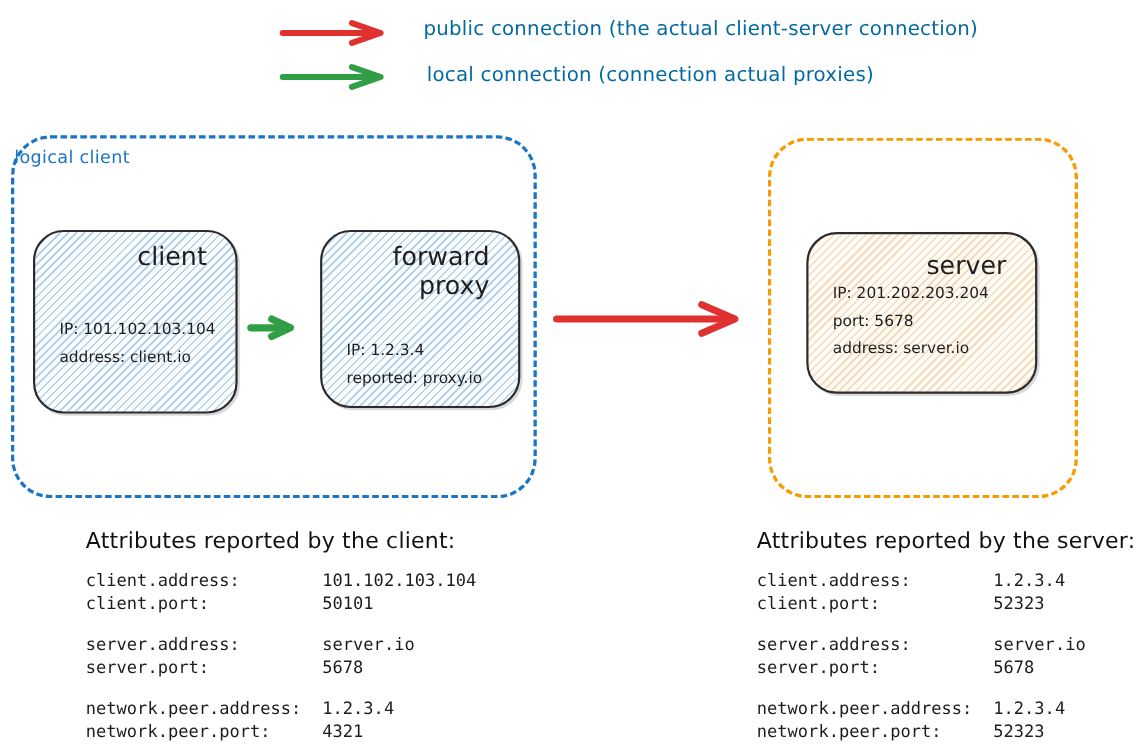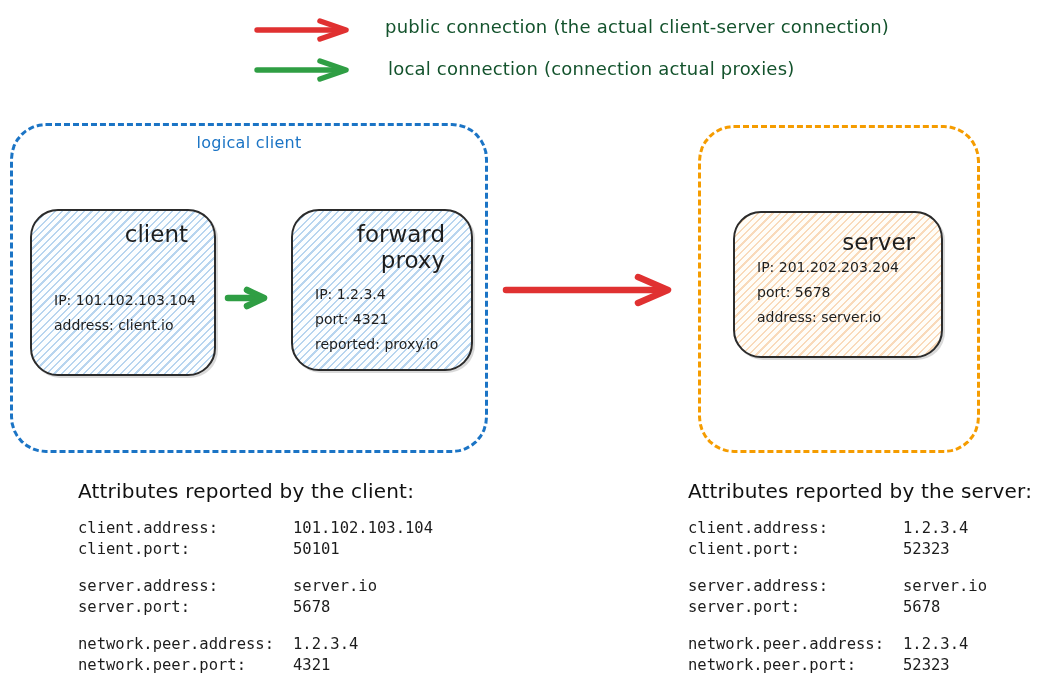--- a/index.html
+++ b/index.html
@@ -10,21 +10,21 @@
     font-family:"DejaVu Sans", sans-serif;
     color:#1e1e1e;
     overflow:hidden;
   }
   .abs{position:absolute;}
 
   
   .legend-label{
     font-size:18px;
     line-height:24px;
-    color:#14532d;
+    color:#0369a1;
     white-space:nowrap;
     letter-spacing:0.2px;
   }
 
   
   svg.arrow{display:block;}
   svg.arrow path{fill:none;stroke-linecap:round;stroke-linejoin:round;}
   .arrow-red path{stroke:#e03131;}
   .arrow-green path{stroke:#2f9e44;}
 
@@ -32,21 +32,20 @@
   .logical-box{
     position:absolute;
     border:3px dashed #1b74c5;
     border-radius:36px;
     box-sizing:border-box;
   }
   .logical-box.server{border-color:#f59c00;}
   .logical-title{
     position:absolute;
     top:7px;left:0;right:0;
-    text-align:center;
     font-size:16px;
     letter-spacing:0.3px;
     color:#1b74c5;
   }
   .logical-box.server .logical-title{color:#f59c00;}
 
   
   .node{
     position:absolute;
     border:2px solid #2b2b2b;
@@ -130,21 +129,20 @@
       <div class="node-lines pad-lg">
         <div>IP: 101.102.103.104</div>
         <div>address: client.io</div>
       </div>
     </div>
 
     <div class="node" style="left:278px;top:83px;width:182px;height:162px;">
       <div class="node-title">forward proxy</div>
       <div class="node-lines pad-sm">
         <div>IP: 1.2.3.4</div>
-        <div>port: 4321</div>
         <div>reported: proxy.io</div>
       </div>
     </div>
   </div>
 
   <svg class="arrow arrow-green abs" style="left:224px;top:285px;" width="48" height="26" viewBox="0 0 48 26">
     <path d="M4 13 L32 13" stroke-width="6.5"></path>
     <path d="M23 5 L40 13 L23 21" stroke-width="6.5"></path>
   </svg>
 

